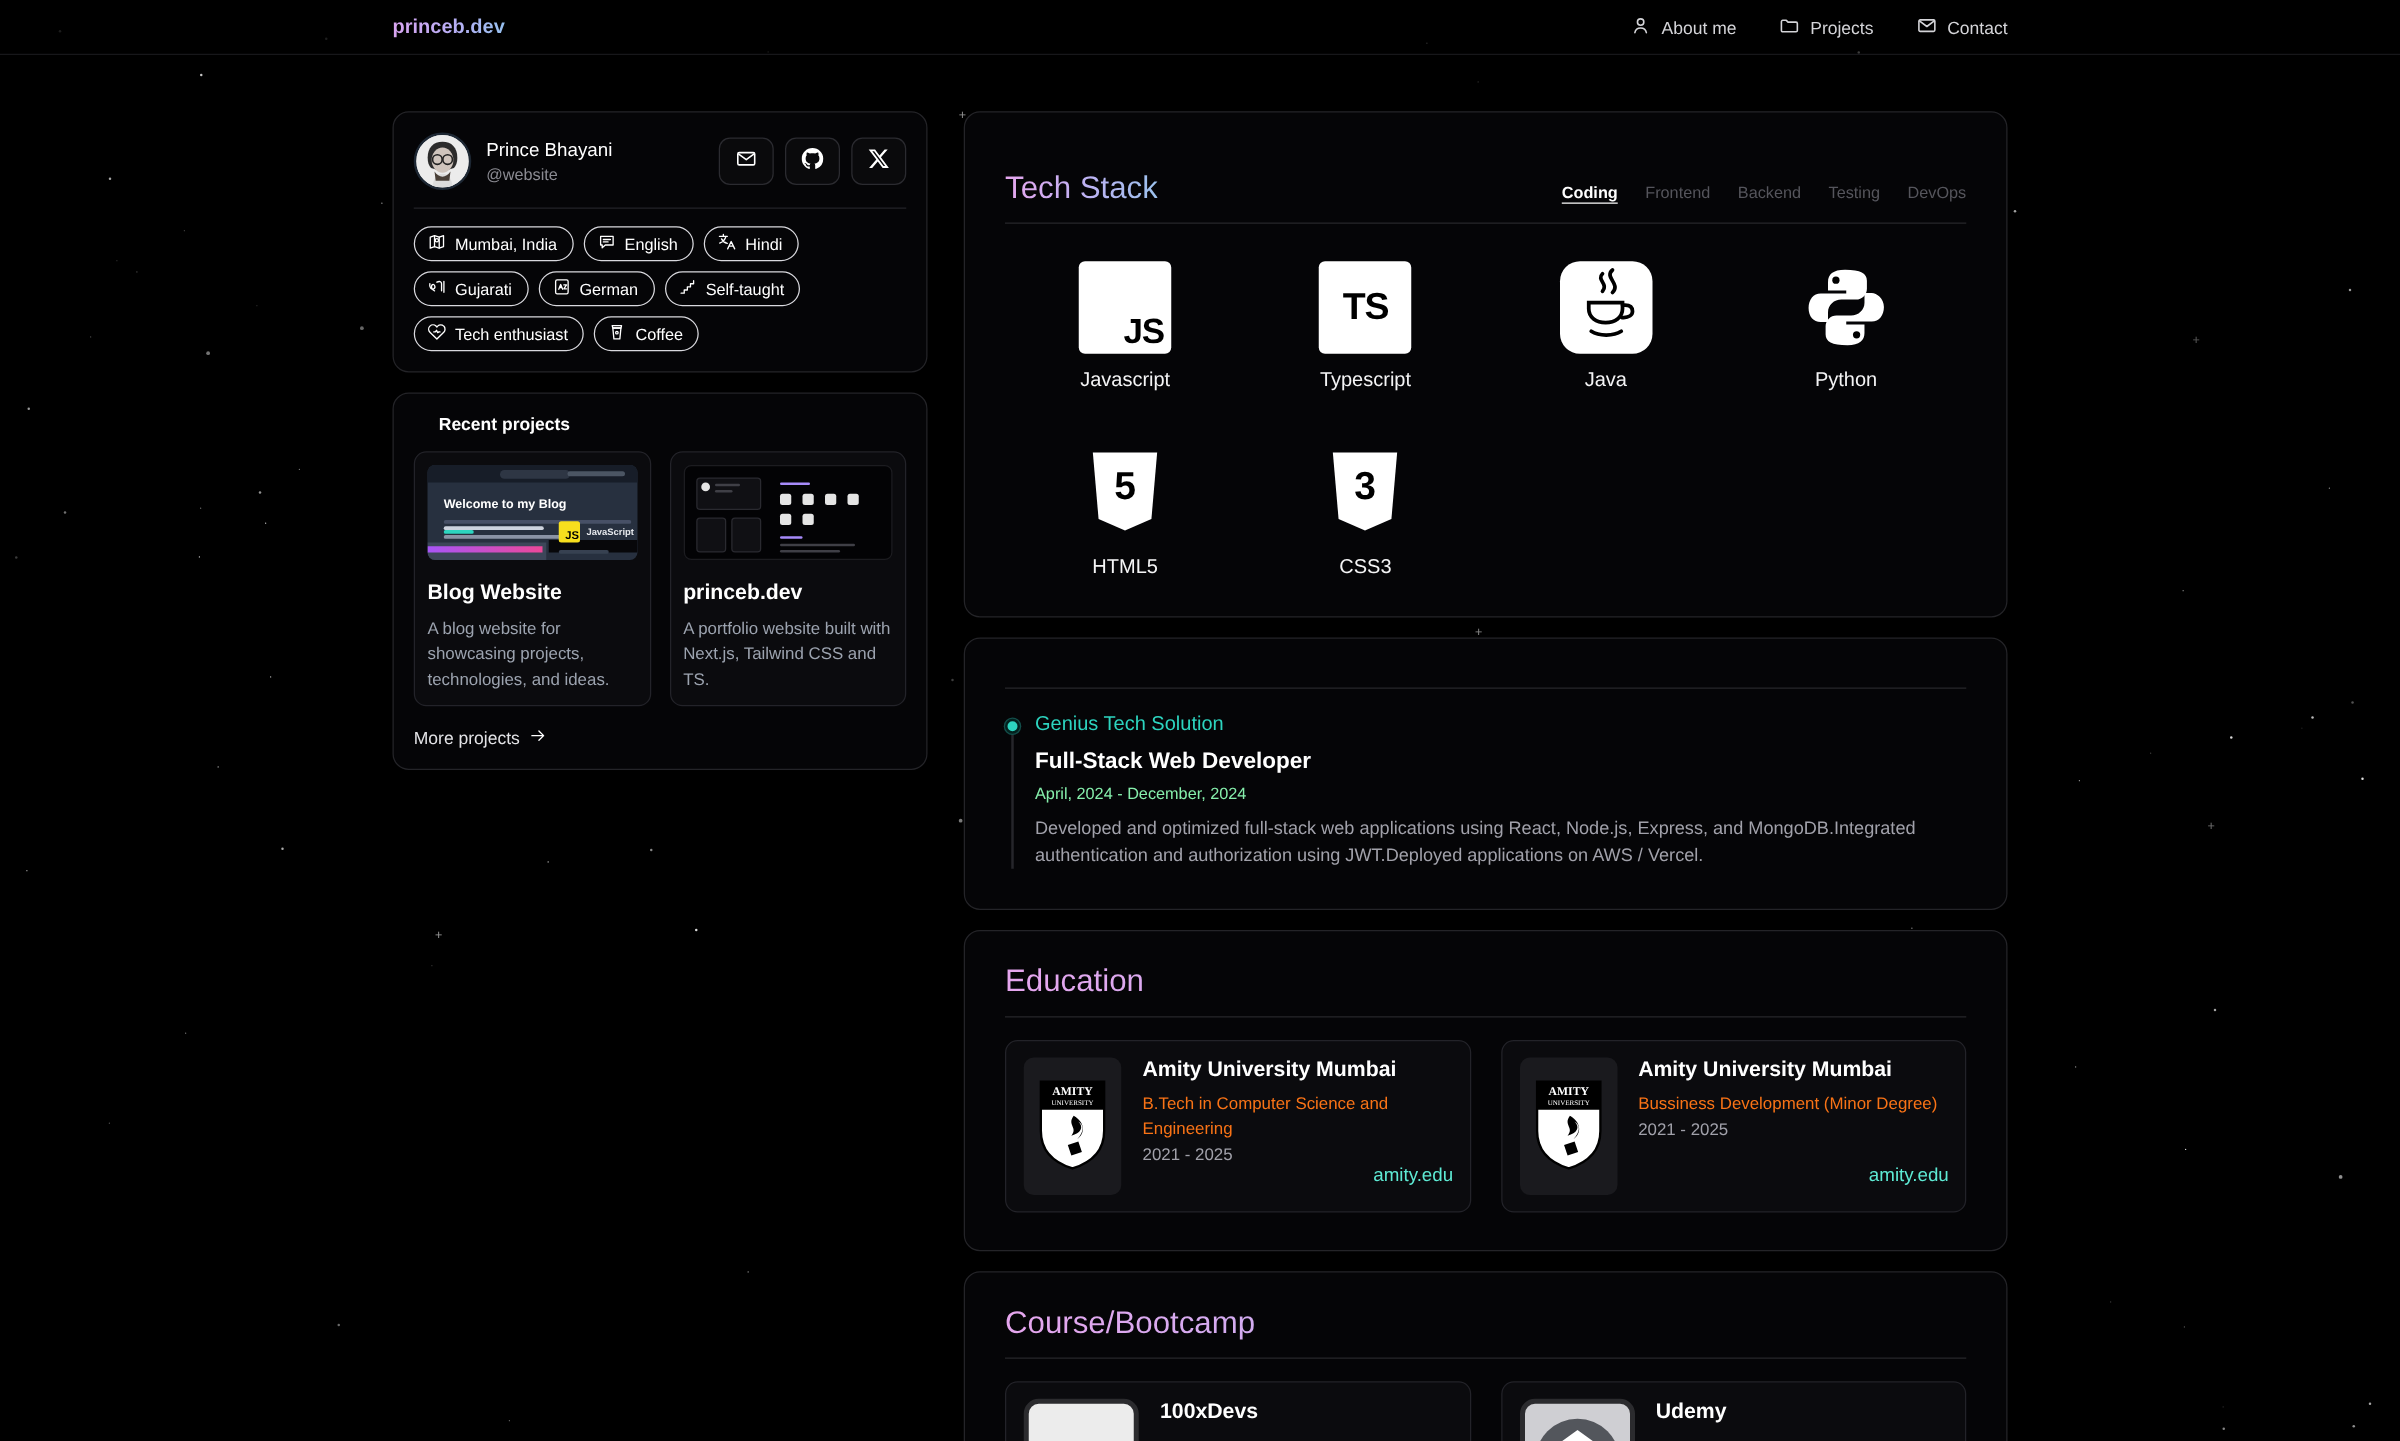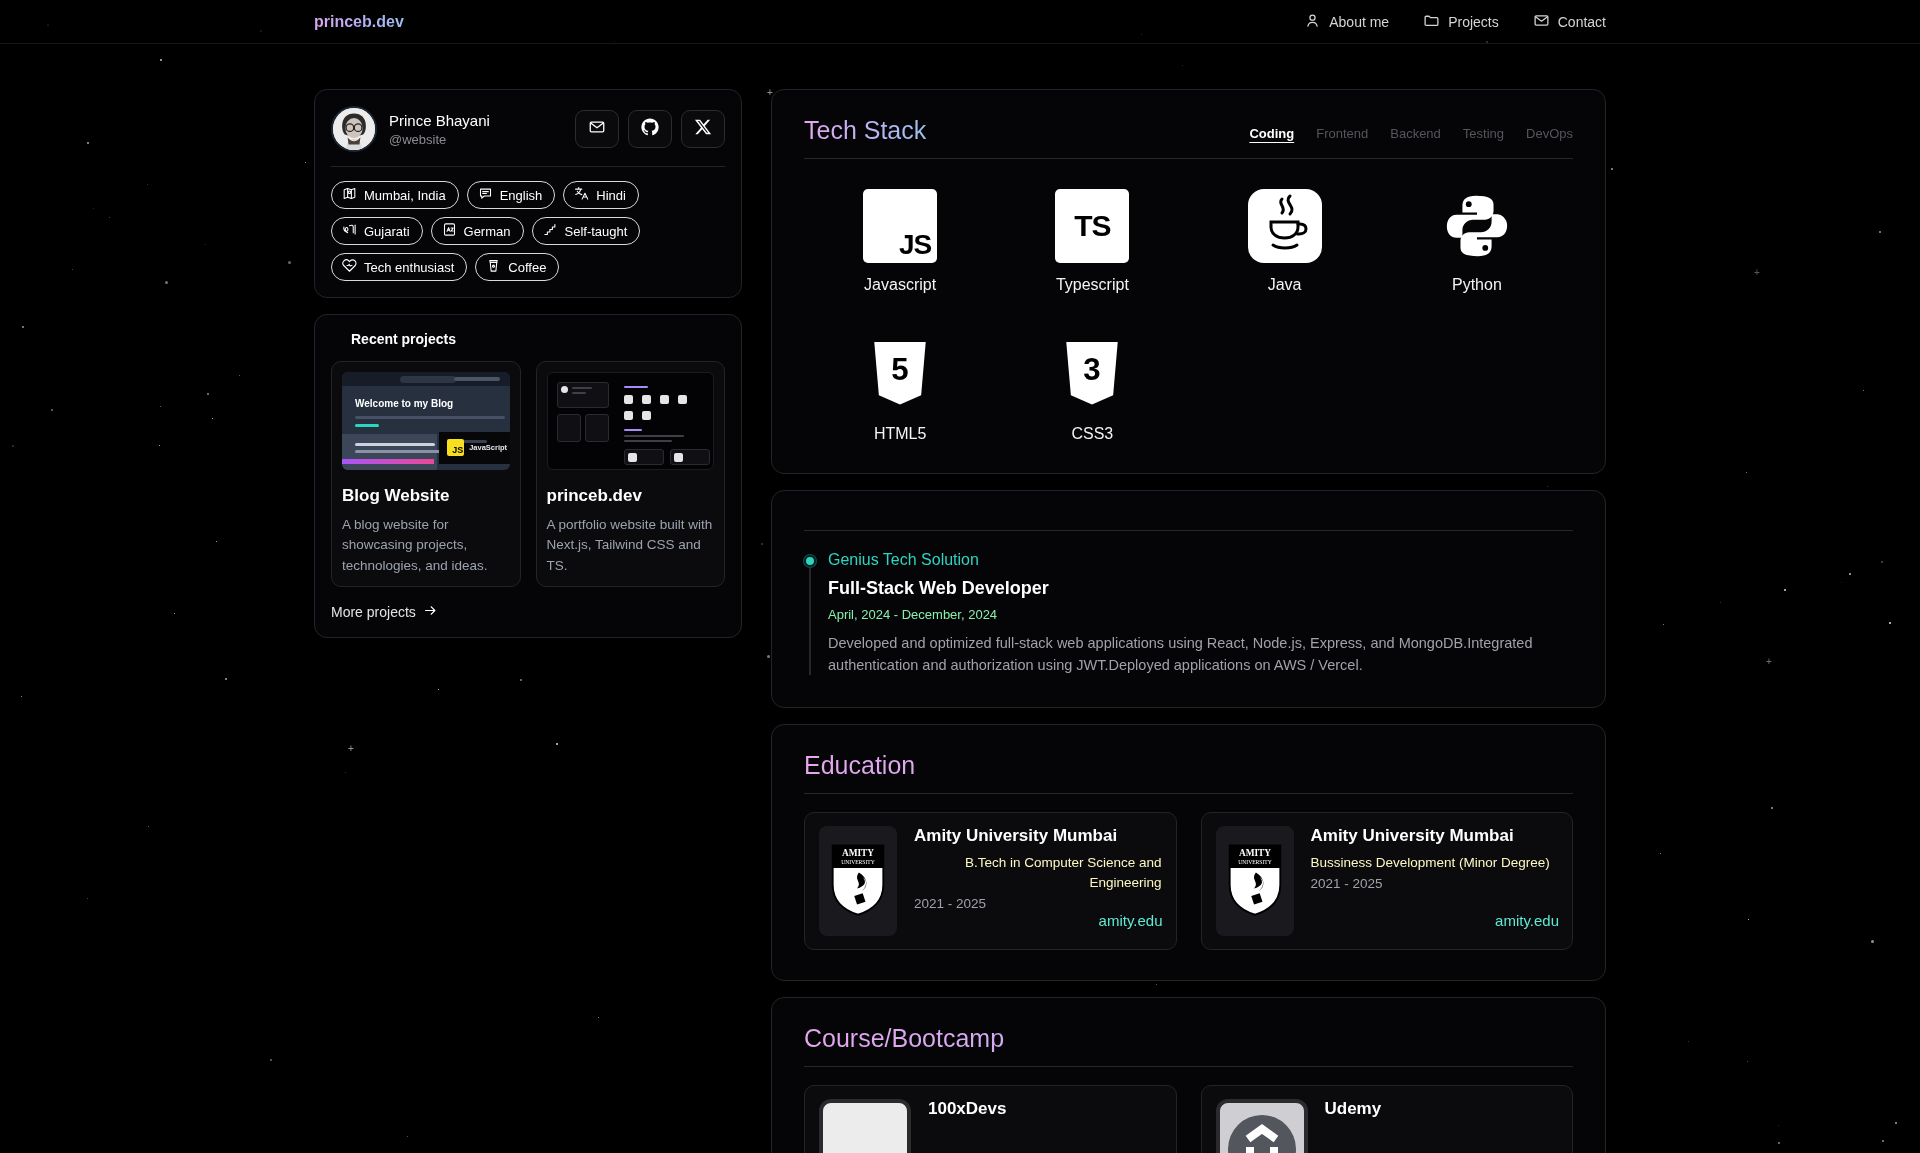--- a/index.html
+++ b/index.html
@@ -47,21 +47,21 @@
   .badges { display:flex; flex-wrap:wrap; gap:8px 8px; }
   .badge { display:inline-flex; align-items:center; gap:7px; border:1px solid #d9d9de; border-radius:999px;
     padding:4px 12px 4px 10px; font-size:13px; color:#fff; cursor:default; }
   .badge svg { width:15px; height:15px; flex:none; }
 
   
   .projects-card { padding:16px; }
   .rp-title { font-size:14px; font-weight:700; margin-bottom:14px;padding-left:20px; }
   .rp-grid { display:grid; grid-template-columns:1fr 1fr; gap:15px; }
   .proj { background:#0b0b0e; border:1px solid #232329; border-radius:10px; padding:10px; cursor:pointer; }
-  .thumb { height:98px; border-radius:6px; overflow:hidden; position:relative; margin-bottom:16px; }
+  .thumb { height:76px; border-radius:6px; overflow:hidden; position:relative; margin-bottom:16px; }
   .proj-name { font-size:17px; font-weight:700; margin-bottom:9px; }
   .proj-desc { font-size:13.5px; color:#9ca3af; line-height:1.5; }
   .more-link { margin-top:16px; display:flex; align-items:center; gap:7px; font-size:14px; color:#e4e4e7; cursor:pointer; }
   .more-link svg { width:15px; height:15px; }
 
   
   .thumb-blog { background:#27303f; }
   .tb-bar { position:absolute; top:0; left:0; right:0; height:14px; background:#171d28; }
   .tb-pill { position:absolute; top:4px; left:58px; width:56px; height:7px; border-radius:4px; background:#2e3razz644; background:#2e3644; }
   .tb-menu { position:absolute; top:5px; right:10px; width:46px; height:4px; background:#4b5563; border-radius:2px; }
@@ -80,21 +80,21 @@
 
   
   .thumb-pb { background:#030305; border:1px solid #1c1c20; }
   .pb-el { position:absolute; background:#101014; border:1px solid #2a2a30; border-radius:3px; }
   .pb-sq { position:absolute; width:9px; height:9px; background:#e5e5e5; border-radius:2px; }
   .pb-ln { position:absolute; height:2px; background:#3f3f46; border-radius:1px; }
   .pb-ln.bright { background:#a78bfa; }
 
   
   .sec-card { padding:26px 32px 30px; }
-  .sec-head { display:flex; align-items:flex-end; justify-content:space-between; }
+  .sec-head { display:flex; align-items:flex-end; justify-content:space-between;margin-top:20px; }
   .sec-title {
     font-size:25px; font-weight:500;
     background:linear-gradient(90deg,#e6a6ee 0%, #bcb2f2 55%, #9cc2ee 100%);
     -webkit-background-clip:text; background-clip:text; color:transparent;
   }
   .sec-divider { border:none; border-top:1px solid #27272b; margin-top:13px; }
   .tabs { display:flex; gap:22px; padding-bottom:4px; }
   .tab { font-size:13px; color:#55555c; cursor:pointer; }
   .tab.active { color:#fff; font-weight:700; text-decoration:underline; text-underline-offset:4px; }
 
@@ -115,21 +115,21 @@
   .xp-company { font-size:16px; color:#2dd4bf; }
   .xp-role { font-size:18px; font-weight:700; margin-top:9px; }
   .xp-period { font-size:13px; color:#86efac; margin-top:8px; }
   .xp-desc { font-size:14.5px; color:#a1a1aa; margin-top:10px; line-height:1.55; max-width:96%; }
 
   
   .entry-grid { margin-top:18px; display:grid; grid-template-columns:1fr 1fr; gap:24px; }
   .entry { position:relative; background:#0b0b0e; border:1px solid #232329; border-radius:10px; padding:13px 14px; display:flex; gap:17px; min-height:138px; }
   .edu-logo-tile { width:78px; height:110px; background:#1a1a1e; border-radius:8px; display:flex; align-items:center; justify-content:center; flex:none; }
   .entry-name { font-size:17px; font-weight:700; }
-  .entry-sub { font-size:13.5px; color:#fef9c3; margin-top:7px; line-height:1.5; max-width:250px;text-align:right; }
+  .entry-sub { font-size:13.5px; color:#f97316; margin-top:7px; line-height:1.5; max-width:250px; }
   .entry-years { font-size:13.5px; color:#a1a1aa; margin-top:3px; }
   .entry-domain { position:absolute; right:13px; bottom:20px; font-size:15px; color:#5eead4; }
   .course-card { padding-bottom:60px; }
   .logo-100x { width:92px; height:92px; background:#ececec; border:4px solid #2b2b2e; border-radius:12px; flex:none;
     display:flex; flex-direction:column; align-items:center; justify-content:center; line-height:.95; padding-top:26px; overflow:hidden; }
   .logo-udemy { width:92px; height:92px; background:#cfcfd3; border:4px solid #2b2b2e; border-radius:12px; flex:none;
     display:flex; align-items:center; justify-content:center; overflow:hidden; }
 
   svg .st { stroke:#d4d4d8; stroke-width:1.8; fill:none; stroke-linecap:round; stroke-linejoin:round; }
   svg .stw { stroke:#fff; stroke-width:1.7; fill:none; stroke-linecap:round; stroke-linejoin:round; }

